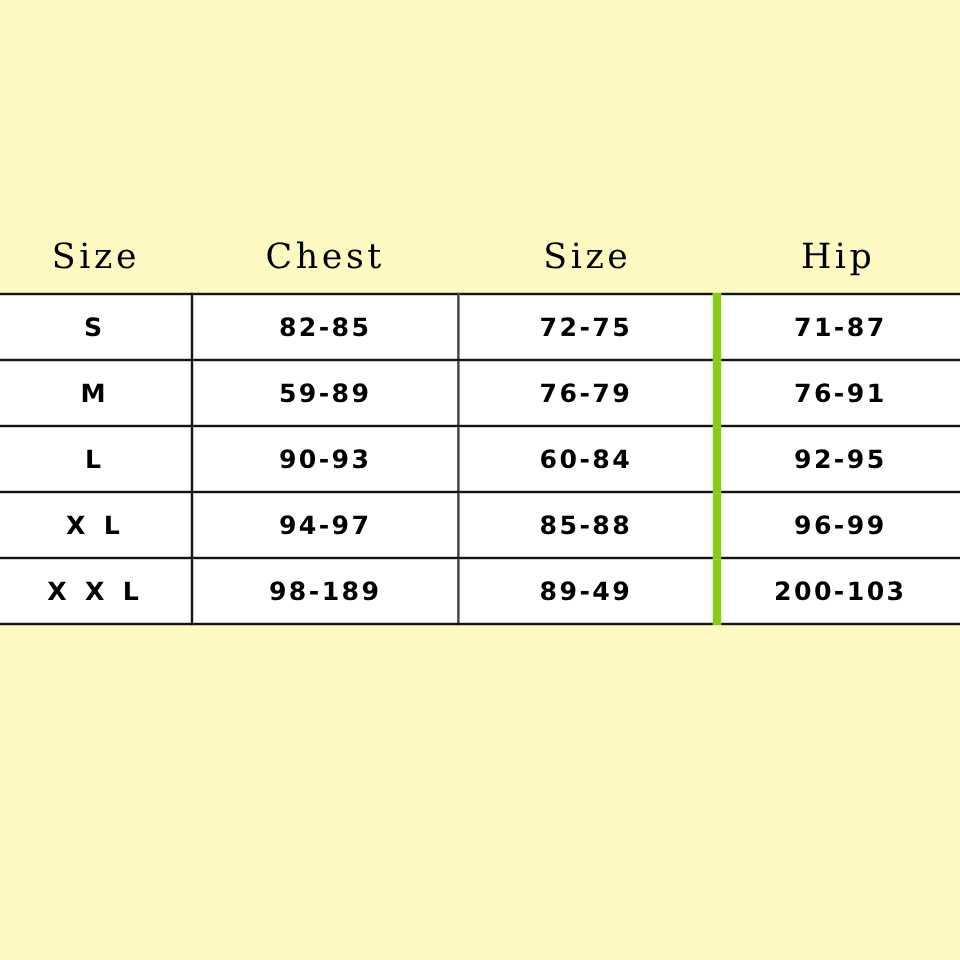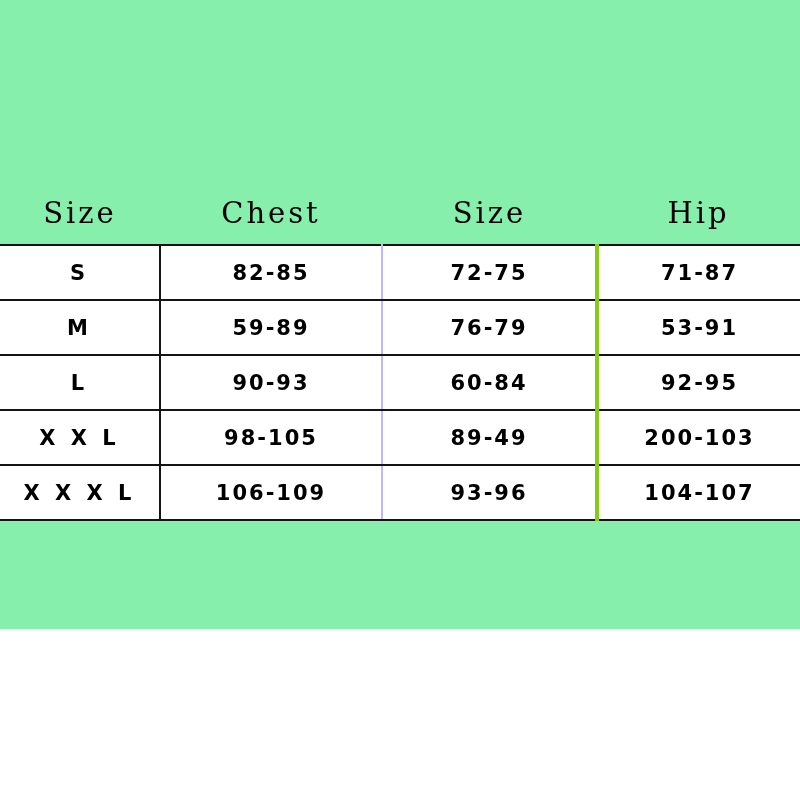--- a/index.html
+++ b/index.html
@@ -10,22 +10,22 @@
     width: 800px;
     height: 800px;
     background: #ffffff;
     font-family: "DejaVu Sans", sans-serif;
     overflow: hidden;
   }
 
   .page {
     position: relative;
     width: 800px;
-    height: 629px;
-    background: #86efac;
+    height: 800px;
+    background: #fef9c3;
   }
 
   .size-table-wrap {
     position: absolute;
     left: 0;
     top: 196px;
     width: 800px;
   }
 
   table.size-table {
@@ -67,24 +67,24 @@
     white-space: nowrap;
     background: #ffffff;
   }
 
   
   table.size-table tbody td.col-size {
     border-right: 2px solid #141414;
     letter-spacing: 4px;
   }
   table.size-table tbody td.col-chest {
-    border-right: 2px solid #c4b5fd;
+    border-right: 2px solid #404040;
   }
   table.size-table tbody td.col-waist {
-    border-right: 4px solid #84cc16;
+    border-right: 7px solid #84cc16;
   }
   table.size-table tbody td.col-hip {
     border-right: none;
   }
 
   
   table.size-table tbody tr + tr td {
     border-top: none;
   }
 </style>
@@ -112,36 +112,36 @@
         <tr>
           <td class="col-size">S</td>
           <td class="col-chest">82-85</td>
           <td class="col-waist">72-75</td>
           <td class="col-hip">71-87</td>
         </tr>
         <tr>
           <td class="col-size">M</td>
           <td class="col-chest">59-89</td>
           <td class="col-waist">76-79</td>
-          <td class="col-hip">53-91</td>
+          <td class="col-hip">76-91</td>
         </tr>
         <tr>
           <td class="col-size">L</td>
           <td class="col-chest">90-93</td>
           <td class="col-waist">60-84</td>
           <td class="col-hip">92-95</td>
         </tr>
         <tr>
+          <td class="col-size">X L</td>
+          <td class="col-chest">94-97</td>
+          <td class="col-waist">85-88</td>
+          <td class="col-hip">96-99</td>
+        </tr>
+        <tr>
           <td class="col-size">X X L</td>
-          <td class="col-chest">98-105</td>
+          <td class="col-chest">98-189</td>
           <td class="col-waist">89-49</td>
           <td class="col-hip">200-103</td>
-        </tr>
-        <tr>
-          <td class="col-size">X X X L</td>
-          <td class="col-chest">106-109</td>
-          <td class="col-waist">93-96</td>
-          <td class="col-hip">104-107</td>
         </tr>
       </tbody>
     </table>
   </div>
 </div>
 
 </body></html>

